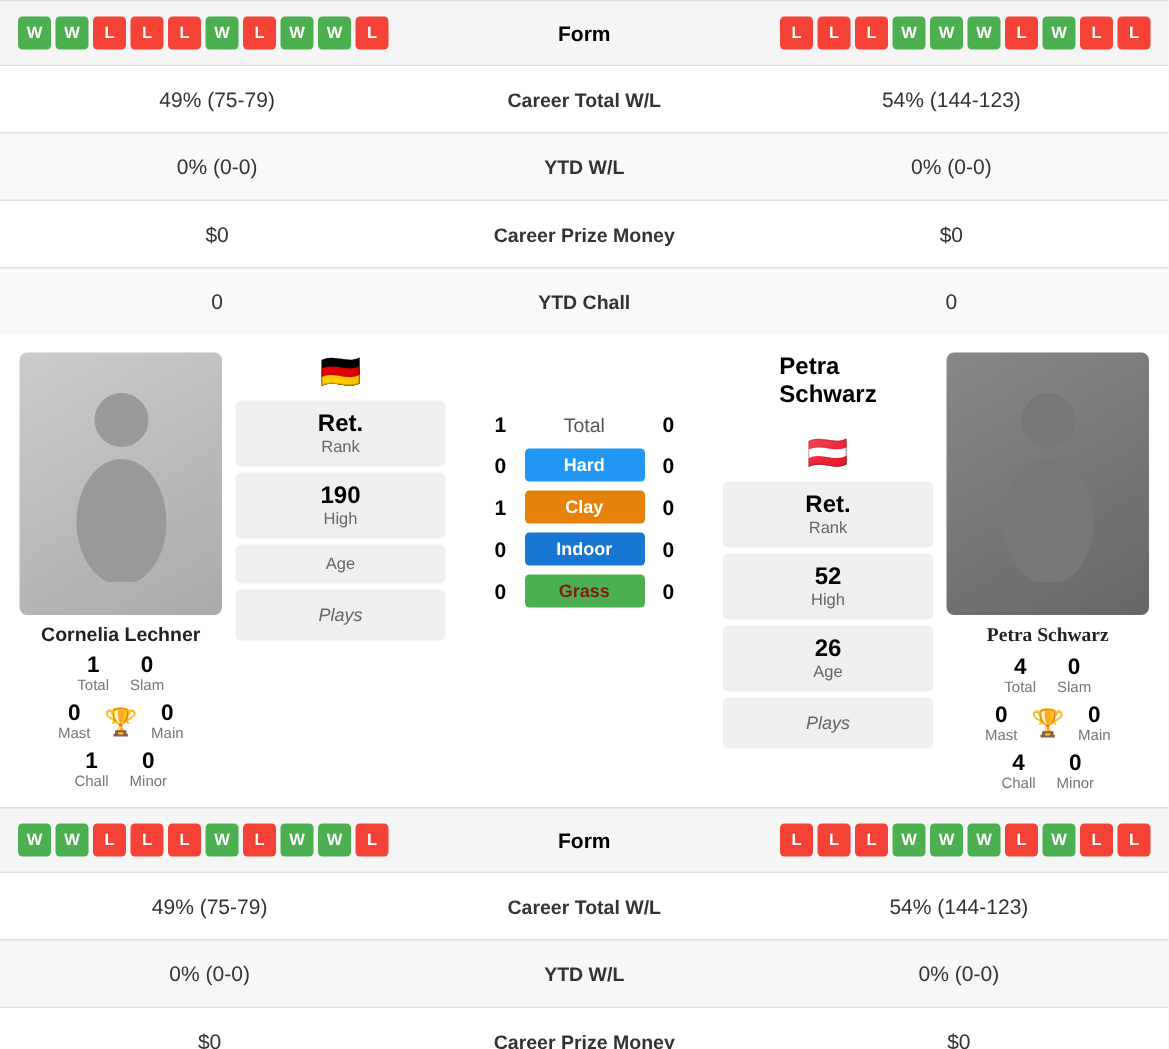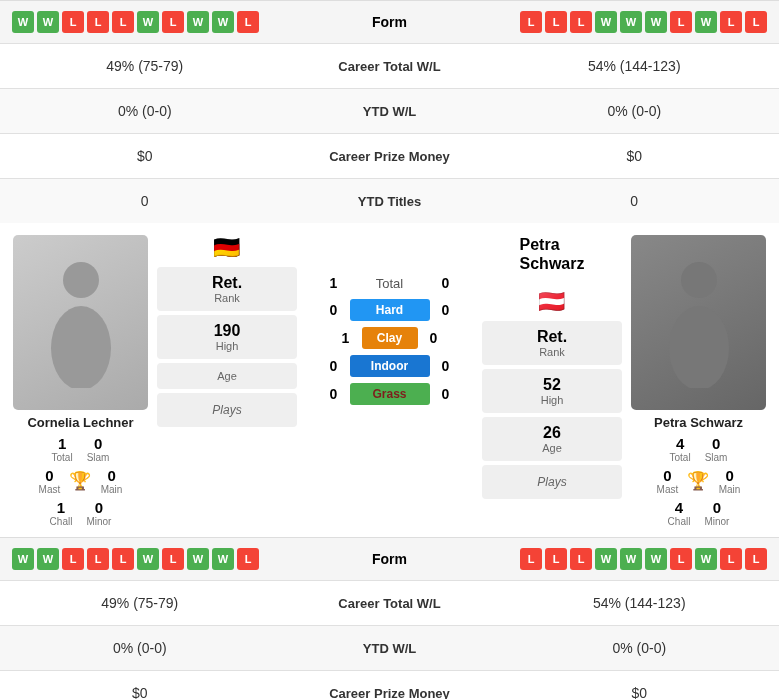--- a/index.html
+++ b/index.html
@@ -115,21 +115,21 @@
       <div class="stats-row-label" data-name="comparison-label-1">YTD W/L</div>
       <div class="stats-row-value" data-name="comparison-right-1">0% (0-0)</div>
     </div>
       <div class="stats-row" data-name="comparison-row-2">
       <div class="stats-row-value" data-name="comparison-left-2">$0</div>
       <div class="stats-row-label" data-name="comparison-label-2">Career Prize Money</div>
       <div class="stats-row-value" data-name="comparison-right-2">$0</div>
     </div>
       <div class="stats-row" data-name="comparison-row-3">
       <div class="stats-row-value" data-name="comparison-left-3">0</div>
-      <div class="stats-row-label" data-name="comparison-label-3">YTD Titles</div>
+      <div class="stats-row-label" data-name="comparison-label-3">YTD Chall</div>
       <div class="stats-row-value" data-name="comparison-right-3">0</div>
     </div>
     </div>
 
 </div>
 
 <style>
 </style>
 
 <style>
@@ -208,21 +208,21 @@
     </div>
 
     <div style="display:flex; align-items:center; gap:8px; margin-bottom:6px;" data-name="hard-row">
       <span style="font-size:14px; font-weight:bold; width:16px; text-align:center;">0</span>
       <span style="background:#2196f3; color:#fff; width:80px; text-align:center; padding:4px 0; border-radius:3px; font-size:12px; font-weight:bold;" data-name="hard-surface-badge">Hard</span>
       <span style="font-size:14px; font-weight:bold; width:16px; text-align:center;">0</span>
     </div>
 
     <div style="display:flex; align-items:center; gap:8px; margin-bottom:6px;" data-name="clay-row">
       <span style="font-size:14px; font-weight:bold; width:16px; text-align:center;">1</span>
-      <span style="background:#e6820a; color:#fff; width:56px; text-align:center; padding:4px 0; border-radius:3px; font-size:12px; font-weight:bold;" data-name="clay-surface-badge">Clay</span>
+      <span style="background:#e6820a; color:#fff; width:80px; text-align:center; padding:4px 0; border-radius:3px; font-size:12px; font-weight:bold;" data-name="clay-surface-badge">Clay</span>
       <span style="font-size:14px; font-weight:bold; width:16px; text-align:center;">0</span>
     </div>
 
     <div style="display:flex; align-items:center; gap:8px; margin-bottom:6px;" data-name="indoor-row">
       <span style="font-size:14px; font-weight:bold; width:16px; text-align:center;">0</span>
       <span style="background:#1976d2; color:#fff; width:80px; text-align:center; padding:4px 0; border-radius:3px; font-size:12px; font-weight:bold;" data-name="indoor-surface-badge">Indoor</span>
       <span style="font-size:14px; font-weight:bold; width:16px; text-align:center;">0</span>
     </div>
 
     <div style="display:flex; align-items:center; gap:8px;" data-name="grass-row">
@@ -252,21 +252,21 @@
     </div>
   </div>
 
   <div style="width:145px; display:flex; flex-direction:column; align-items:center; flex-shrink:0;" data-name="right-section">
     <div style="width:135px; height:175px; background:linear-gradient(150deg,#888 0%,#666 100%); border-radius:5px; display:flex; align-items:center; justify-content:center; overflow:hidden;" data-name="right-photo-box">
       <svg viewBox="0 0 80 130" width="80" height="130" data-name="right-player-silhouette">
         <circle cx="40" cy="22" r="18" fill="#777"></circle>
         <ellipse cx="40" cy="90" rx="30" ry="42" fill="#777"></ellipse>
       </svg>
     </div>
-    <div style="font-size:13px; font-weight:600; text-align:center; margin:5px 0 3px; color:#222;" data-name="right-name-below">Petra Schwarz</div>
+    <div style="font-size:13px; font-weight:600; text-align:center; margin:5px 0 3px; color:#222;font-family:Liberation Serif, serif;" data-name="right-name-below">Petra Schwarz</div>
     <div style="display:flex; gap:14px; margin:2px 0;" data-name="right-row1">
       <div style="text-align:center;" data-name="r-total">
         <div style="font-size:15px; font-weight:bold;">4</div>
         <div style="font-size:10px; color:#777;">Total</div>
       </div>
       <div style="text-align:center;" data-name="r-slam">
         <div style="font-size:15px; font-weight:bold;">0</div>
         <div style="font-size:10px; color:#777;">Slam</div>
       </div>
     </div>

